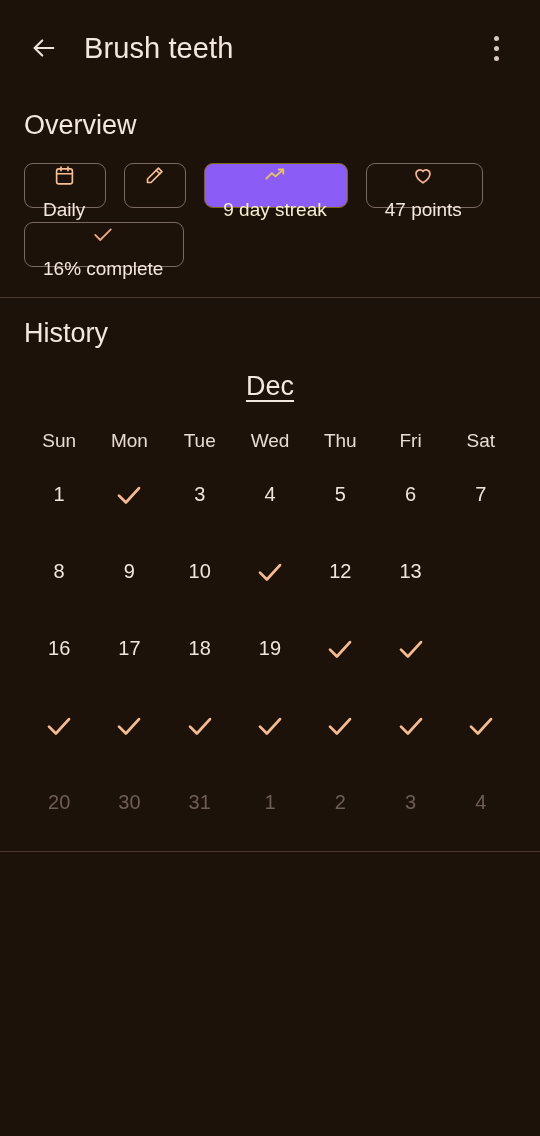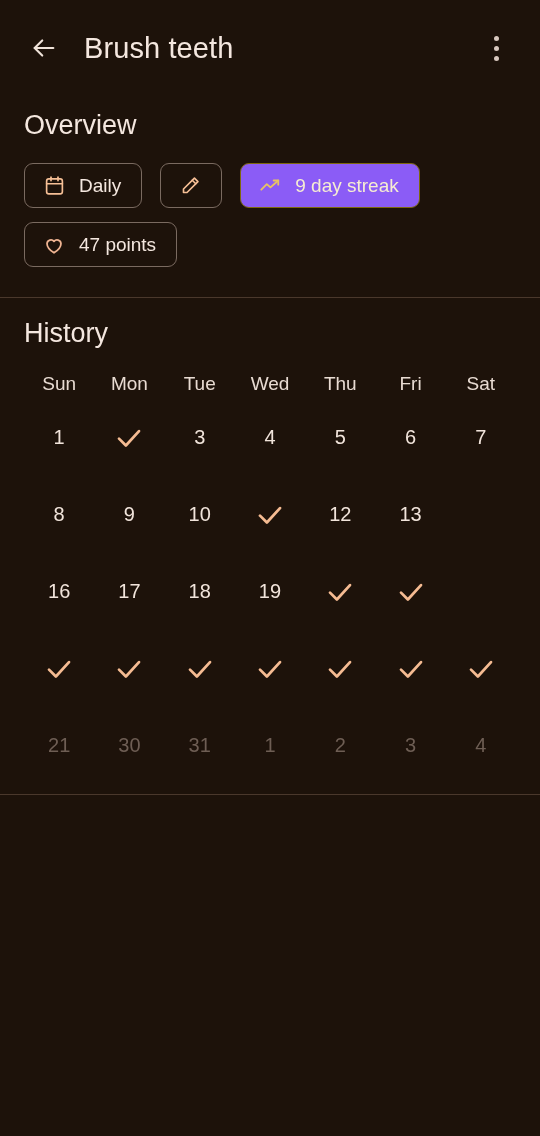--- a/index.html
+++ b/index.html
@@ -72,20 +72,21 @@
     gap: 14px;
     height: 45px;
     padding: 0 20px 0 18px;
     border: 1px solid #7a6a60;
     border-radius: 9px;
     background: transparent;
     color: #f4e7df;
     font-size: 19px;
     cursor: pointer;
     white-space: nowrap;
+    flex-direction: column;
   }
   .chip .chip-label { line-height: 1; }
   .chip.filled {
     background: #8b5cf6;
     border-color: #7d680f;
     color: #f6edd2;
   }
   .chip-icon {
     display: inline-flex;
     align-items: center;
@@ -199,29 +200,40 @@
 
     <div class="chip">
       <span class="chip-icon">
         <svg width="22" height="22" viewBox="0 0 24 24" fill="none" stroke="#f0b492" stroke-width="1.9" stroke-linecap="round" stroke-linejoin="round">
           <path d="M12 20.5s-7.6-4.9-7.6-10A4.3 4.3 0 0 1 12 8a4.3 4.3 0 0 1 7.6 2.5c0 5.1-7.6 10-7.6 10z"></path>
         </svg>
       </span>
       <span class="chip-label">47 points</span>
     </div>
 
+    <div class="chip">
+      <span class="chip-icon">
+        <svg width="23" height="23" viewBox="0 0 24 24" fill="none" stroke="#e9a883" stroke-width="2" stroke-linecap="round" stroke-linejoin="round">
+          <polyline points="3.5,12.5 9,18 20.5,6.5"></polyline>
+        </svg>
+      </span>
+      <span class="chip-label">16% complete</span>
+    </div>
 
   </div>
 </div>
 
 <div class="divider"></div>
 
 <div class="section" id="history-section">
   <div class="section-title">History</div>
 
+  <div class="month-row">
+    <span class="month-label">Dec</span>
+  </div>
 
   <div class="cal">
     <div class="cal-row" id="dow-row">
         <div class="dow">Sun</div>
         <div class="dow">Mon</div>
         <div class="dow">Tue</div>
         <div class="dow">Wed</div>
         <div class="dow">Thu</div>
         <div class="dow">Fri</div>
         <div class="dow">Sat</div>
@@ -321,21 +333,21 @@
           </div>
           <div class="cell done">
             <span>
               <svg width="30" height="30" viewBox="0 0 24 24" fill="none" stroke="#f5bb92" stroke-width="2.2" stroke-linecap="round" stroke-linejoin="round">
                 <polyline points="4,12.5 9.5,18 20,6.5"></polyline>
               </svg>
             </span>
           </div>
         </div>
         <div class="cal-row">
-          <div class="cell muted">21</div>
+          <div class="cell muted">20</div>
           <div class="cell muted">30</div>
           <div class="cell muted">31</div>
           <div class="cell muted">1</div>
           <div class="cell muted">2</div>
           <div class="cell muted">3</div>
           <div class="cell muted">4</div>
         </div>
       </div>
   </div>
 </div>

